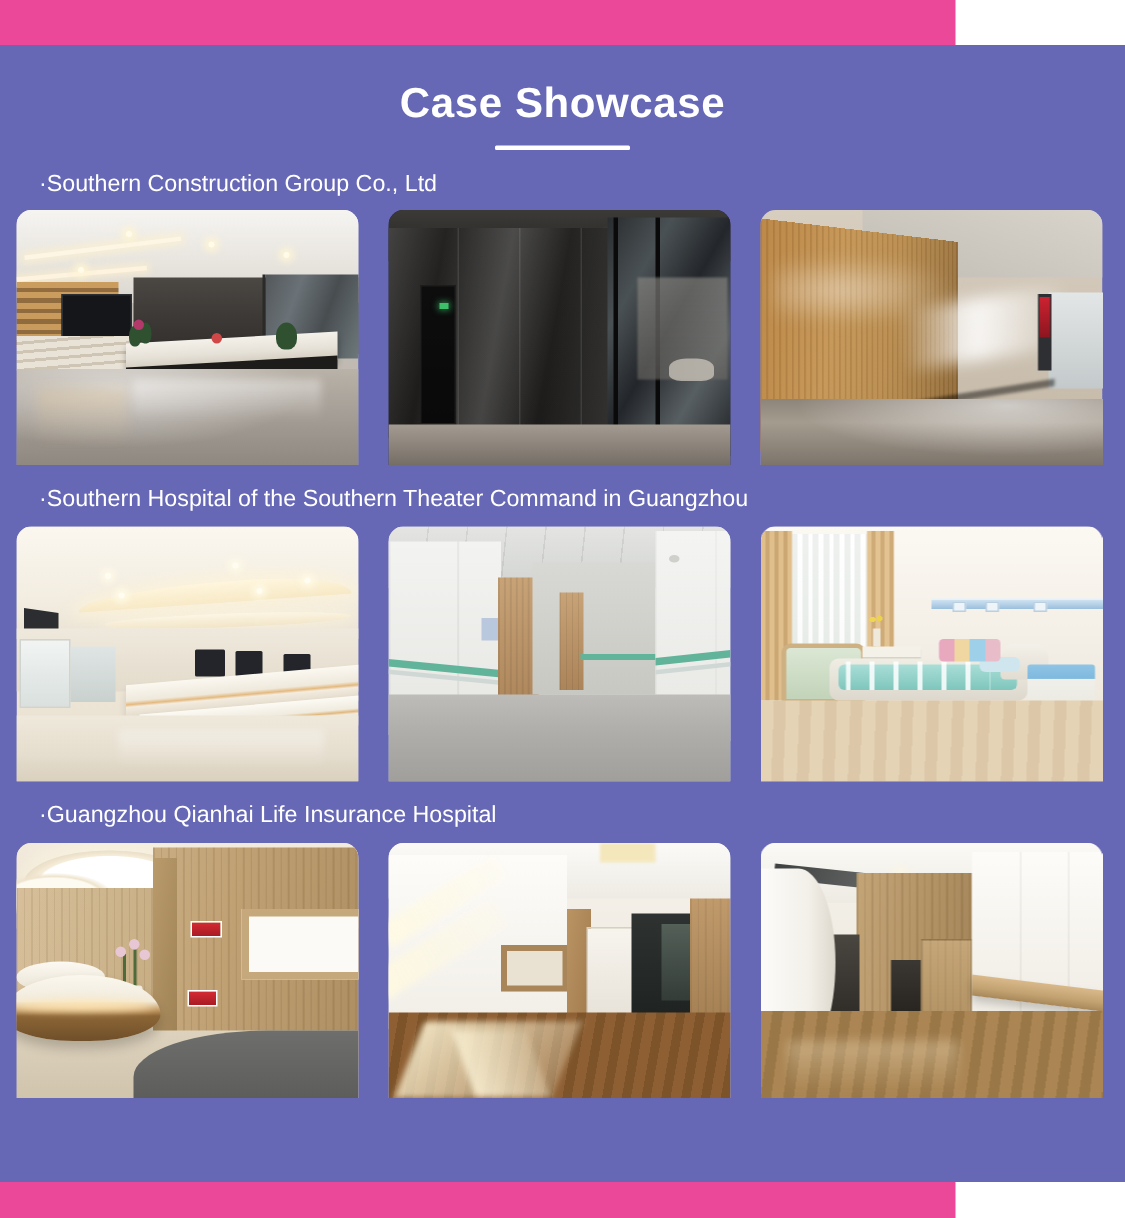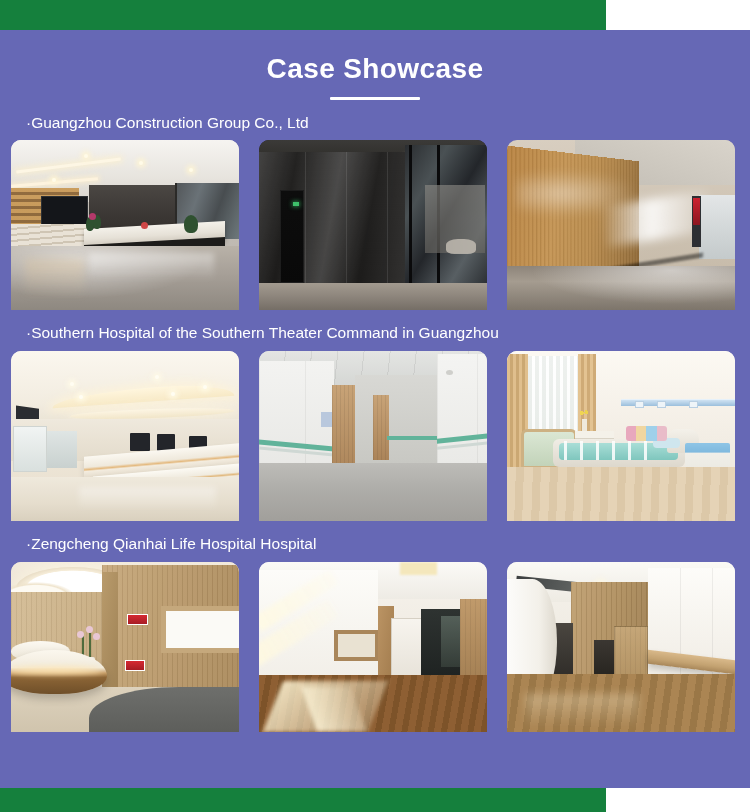--- a/index.html
+++ b/index.html
@@ -11,21 +11,22 @@
     width: 750px;
     height: 812px;
     font-family: "Liberation Sans", sans-serif;
     overflow: hidden;
   }
 
   .page {
     position: relative;
     width: 606px;
     height: 812px;
-    background: #15803d;
+    background: #ec4899;
+    padding-left: 31px;
   }
 
   
   .showcase-band {
     position: absolute;
     left: 0;
     top: 30px;
     width: 750px;
     height: 758px;
     background: #6668b5;
@@ -491,21 +492,21 @@
 
 <div class="page">
   <div class="showcase-band">
 
     <div class="header">
       <div class="page-title">Case Showcase</div>
       <div class="title-rule"></div>
     </div>
 
     <div class="section">
-      <div class="section-heading">·Guangzhou Construction Group Co., Ltd</div>
+      <div class="section-heading">·Southern Construction Group Co., Ltd</div>
       <div class="gallery-row">
 
         <div class="photo p11">
           <div class="scene">
             <div class="ovl ceiling"></div>
             <div class="ovl ceil-slot1"></div>
             <div class="ovl ceil-slot2"></div>
             <div class="ovl dl" style="left:32%;top:8%"></div>
             <div class="ovl dl" style="left:56%;top:12%"></div>
             <div class="ovl dl" style="left:78%;top:16%"></div>
@@ -641,21 +642,21 @@
             <div class="ovl wheel" style="left:27%;top:80%"></div>
             <div class="ovl wheel" style="left:60%;top:78%"></div>
             <div class="ovl floor"></div>
           </div>
         </div>
 
       </div>
     </div>
 
     <div class="section">
-      <div class="section-heading">·Zengcheng Qianhai Life Hospital Hospital</div>
+      <div class="section-heading">·Guangzhou Qianhai Life Insurance Hospital</div>
       <div class="gallery-row">
 
         <div class="photo p31">
           <div class="scene">
             <div class="ovl ceiling"></div>
             <div class="ovl ring"></div>
             <div class="ovl ring2"></div>
             <div class="ovl woodwallR"></div>
             <div class="ovl woodwallL"></div>
             <div class="ovl colstrip"></div>

